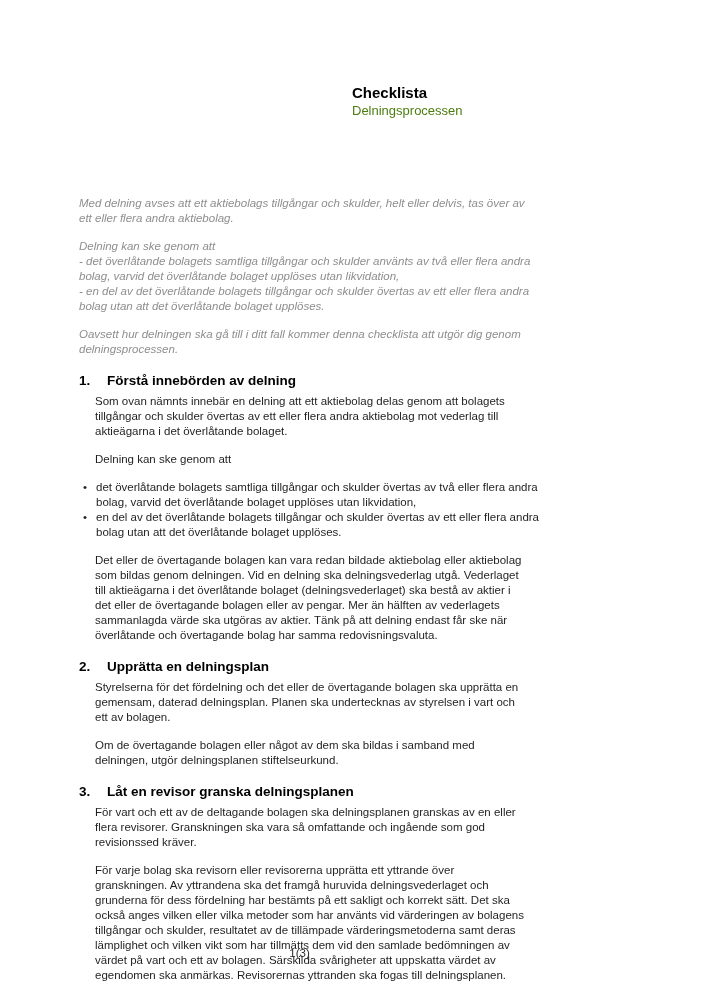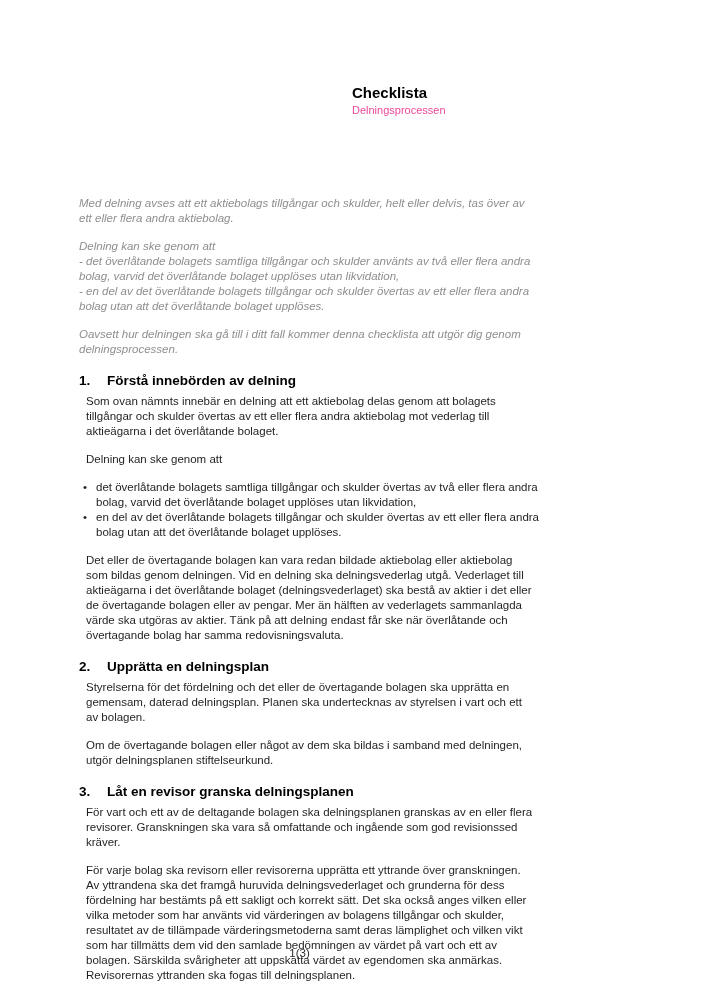--- a/index.html
+++ b/index.html
@@ -17,31 +17,31 @@
     overflow: hidden;
   }
   .title-block { margin-left: 273px; }
   .doc-title {
     font-size: 15px;
     line-height: 18px;
     font-weight: bold;
     color: #000000;
   }
   .doc-subtitle {
-    font-size: 11px;
+    font-size: 13px;
     line-height: 17px;
-    color: #ec4899;
+    color: #4d7c0f;
   }
   .intro {
     font-style: italic;
     color: #8e8e8e;
   }
   .intro .para { margin: 13px 0 0; }
   .intro .para.lead { margin-top: 77px; }
-  p.para { margin: 13px 7px 0; }
+  p.para { margin: 13px 16px 0; }
   .sec-h {
     display: flex;
     margin: 16px 0 0;
     font-size: 13.5px;
     line-height: 16px;
     font-weight: bold;
     color: #000000;
   }
   .sec-h .sec-num { width: 28px; flex: 0 0 28px; }
   .sec-h + p.para { margin-top: 5px; }

